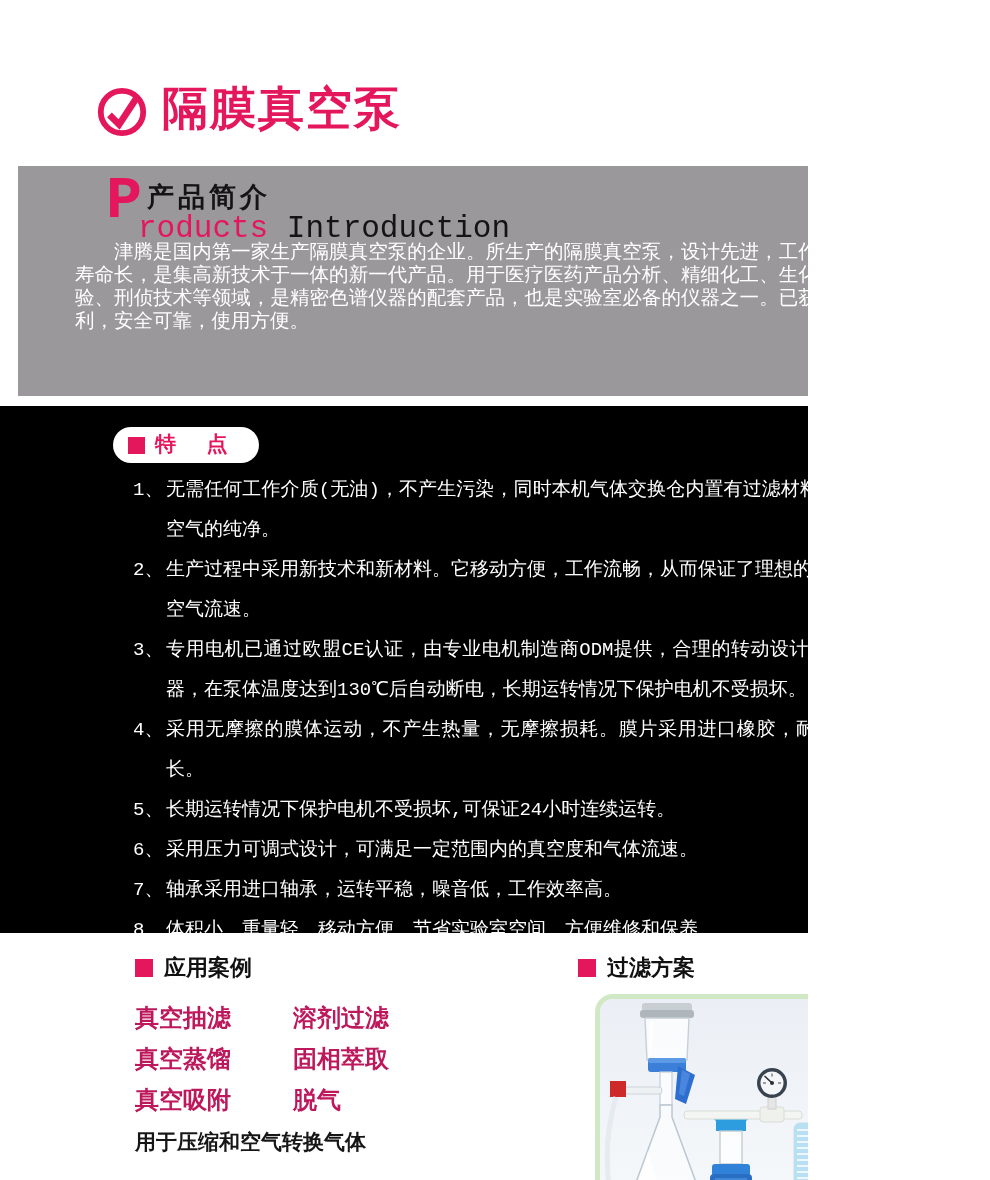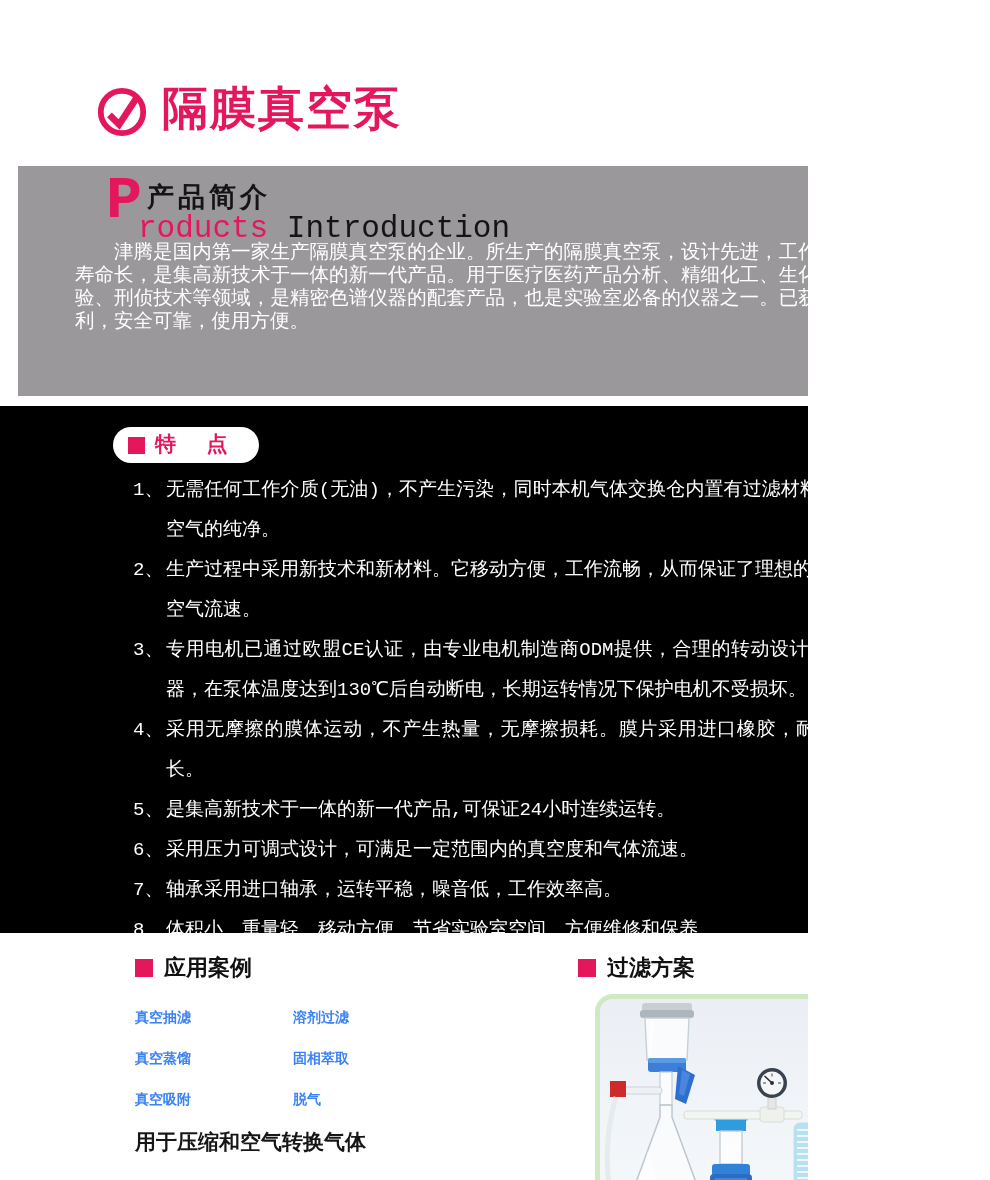--- a/index.html
+++ b/index.html
@@ -32,21 +32,21 @@
   .feature-list li{display:flex;}
   .feature-list .num{flex:0 0 33px;}
   .feature-list .txt{flex:1;text-align:justify;}
 
   
   .apps{position:absolute;left:135px;top:920px;width:410px;}
   .sec-head{display:flex;align-items:center;gap:11px;font-size:22px;font-weight:bold;color:#111111;}
   .sq2{width:18px;height:18px;background:#e4175c;flex:0 0 auto;}
   .app-rows{margin-top:14px;}
   .app-row{display:flex;height:41px;align-items:center;}
-  .app-cell{font-size:14px;font-weight:bold;color:#3b82f6;}
+  .app-cell{font-size:24px;font-weight:bold;color:#be185d;}
   .app-cell.c1{width:158px;}
   .app-full{margin-top:8px;font-size:21px;font-weight:bold;color:#161616;}
 
   
   .filtration{position:absolute;left:578px;top:920px;width:340px;}
   .photo{margin:11px 0 0 17px;width:302px;height:223px;box-sizing:border-box;
          border:5px solid #d0e9c4;border-radius:18px;background:#edf1f6;overflow:hidden;}
   .photo svg{display:block;width:100%;height:100%;}
 </style>
 </head>
@@ -90,21 +90,21 @@
       <li>
           <span class="num">3、</span>
           <span class="txt">专用电机已通过欧盟CE认证，由专业电机制造商ODM提供，合理的转动设计，装有温度保护器，在泵体温度达到130℃后自动断电，长期运转情况下保护电机不受损坏。</span>
         </li>
       <li>
           <span class="num">4、</span>
           <span class="txt">采用无摩擦的膜体运动，不产生热量，无摩擦损耗。膜片采用进口橡胶，耐腐蚀,使用寿命长。</span>
         </li>
       <li>
           <span class="num">5、</span>
-          <span class="txt">是集高新技术于一体的新一代产品,可保证24小时连续运转。</span>
+          <span class="txt">长期运转情况下保护电机不受损坏,可保证24小时连续运转。</span>
         </li>
       <li>
           <span class="num">6、</span>
           <span class="txt">采用压力可调式设计，可满足一定范围内的真空度和气体流速。</span>
         </li>
       <li>
           <span class="num">7、</span>
           <span class="txt">轴承采用进口轴承，运转平稳，噪音低，工作效率高。</span>
         </li>
       <li>

